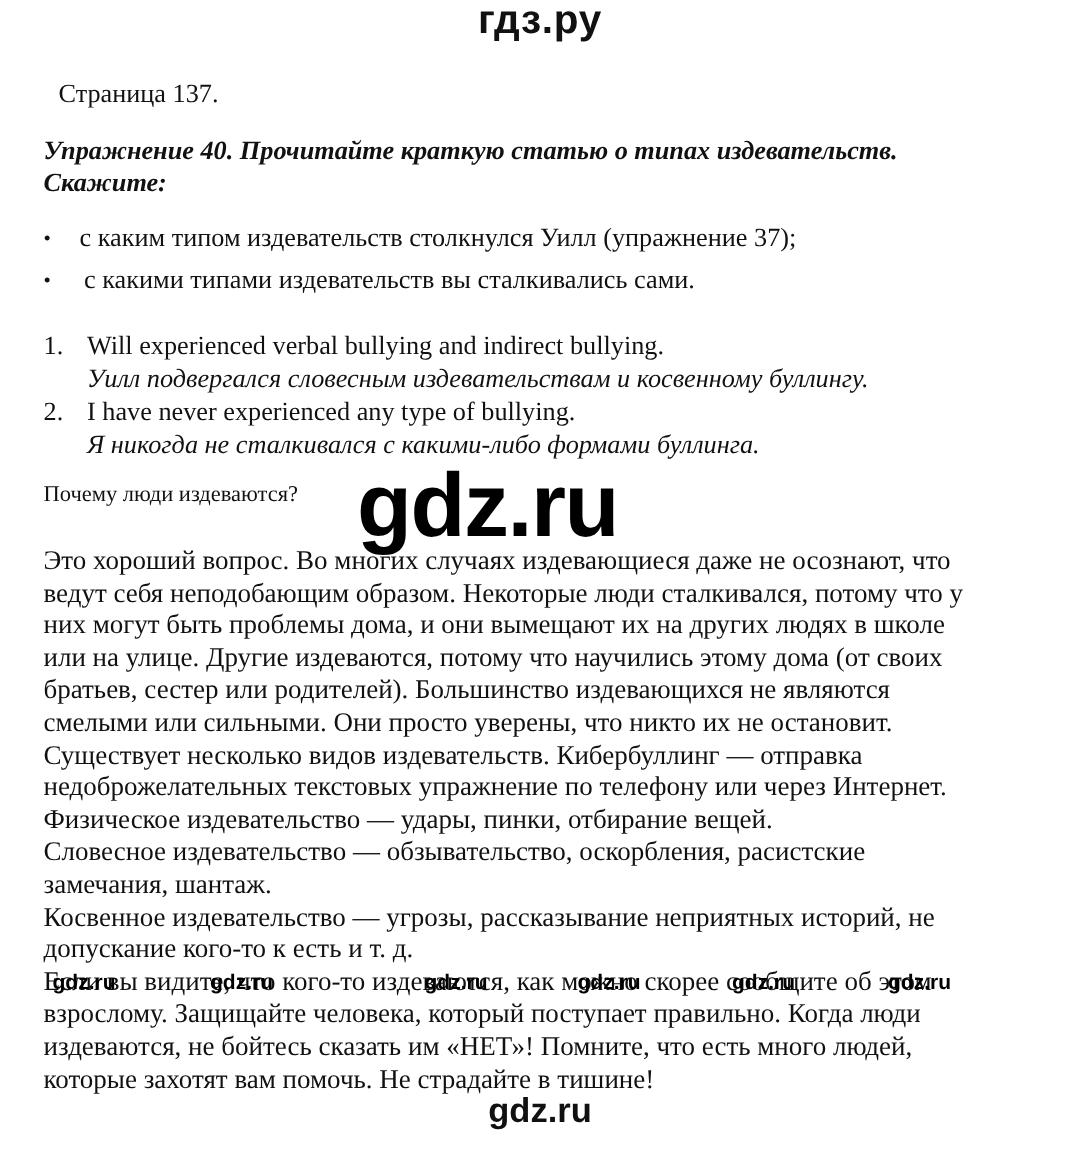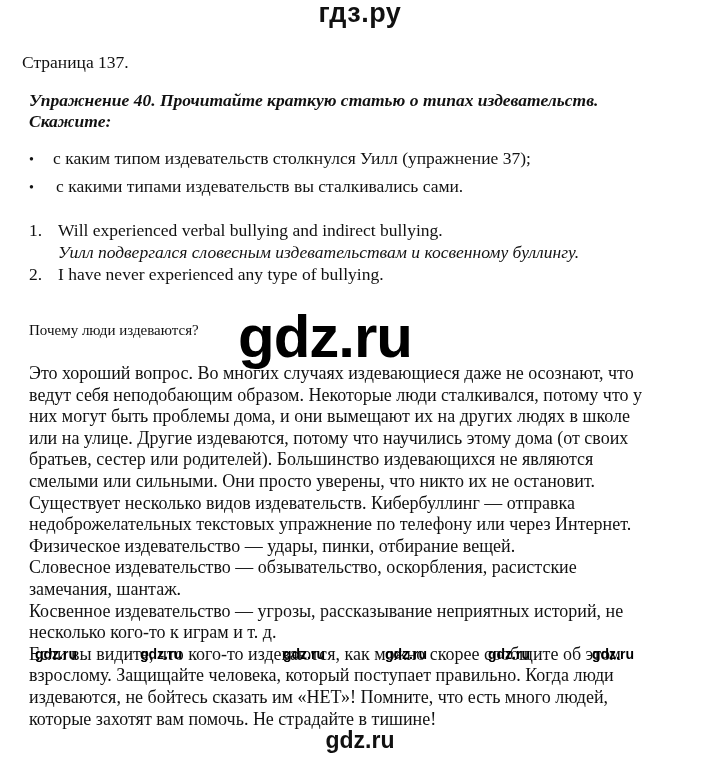--- a/index.html
+++ b/index.html
@@ -7,21 +7,21 @@
       width: 720px; height: 767px; position: relative; overflow: hidden;
       font-family: "Liberation Serif", "DejaVu Serif", serif;
       color: #111111;
     }
     .site-title {
       position: absolute; left: 0; top: -2px; width: 720px; text-align: center;
       font-family: "Liberation Sans", "DejaVu Sans", sans-serif;
       font-weight: bold; font-size: 27px; letter-spacing: 0.5px; color: #111;
     }
     .page-num {
-      position: absolute; left: 22px; top: 52px;
+      position: absolute; left: 39px; top: 52px;
       font-size: 17.5px;
     }
     .exercise {
       position: absolute; left: 29px; top: 90px; width: 660px;
       font-size: 17.5px; font-weight: bold; line-height: 21px; font-style: italic;
     }
     .bullets { position: absolute; left: 29px; top: 148px; margin: 0; padding: 0; list-style: none; }
     .bullets li { font-size: 17.5px; height: 28px; display: flex; }
     .bullets .dot { width: 24px; display: inline-block; font-size: 14px; line-height: 24px; }
     .bullets li:nth-child(2) .txt { margin-left: 3px; }
@@ -76,41 +76,42 @@
   </li>
 </ul>
 
 <ol class="answers">
   <li>
     <span class="num">1.</span><span>Will experienced verbal bullying and indirect bullying.</span>
     <span class="ru">Уилл подвергался словесным издевательствам и косвенному буллингу.</span>
   </li>
   <li>
     <span class="num">2.</span><span>I have never experienced any type of bullying.</span>
+    <span class="ru">Я никогда не сталкивался с какими-либо формами буллинга.</span>
   </li>
 </ol>
 
 <div class="why">Почему люди издеваются?</div>
 
 <div class="big-wm">gdz.ru</div>
 
 <div class="article">
   <p>Это хороший вопрос. Во многих случаях издевающиеся даже не осознают, что</p>
   <p>ведут себя неподобающим образом. Некоторые люди сталкивался, потому что у</p>
   <p>них могут быть проблемы дома, и они вымещают их на других людях в школе</p>
   <p>или на улице. Другие издеваются, потому что научились этому дома (от своих</p>
   <p>братьев, сестер или родителей). Большинство издевающихся не являются</p>
   <p>смелыми или сильными. Они просто уверены, что никто их не остановит.</p>
   <p>Существует несколько видов издевательств. Кибербуллинг — отправка</p>
   <p>недоброжелательных текстовых упражнение по телефону или через Интернет.</p>
   <p>Физическое издевательство — удары, пинки, отбирание вещей.</p>
   <p>Словесное издевательство — обзывательство, оскорбления, расистские</p>
   <p>замечания, шантаж.</p>
   <p>Косвенное издевательство — угрозы, рассказывание неприятных историй, не</p>
-  <p>несколько кого-то к играм и т. д.</p>
+  <p>допускание кого-то к есть и т. д.</p>
   <p>Если вы видите, что кого-то издеваются, как можно скорее сообщите об этом</p>
   <p>взрослому. Защищайте человека, который поступает правильно. Когда люди</p>
   <p>издеваются, не бойтесь сказать им «НЕТ»! Помните, что есть много людей,</p>
   <p>которые захотят вам помочь. Не страдайте в тишине!</p>
 </div>
 
 <div class="small-wm" style="left:35px">gdz.ru</div>
 <div class="small-wm" style="left:140px">gdz.ru</div>
 <div class="small-wm" style="left:283px">gdz.ru</div>
 <div class="small-wm" style="left:385px">gdz.ru</div>

